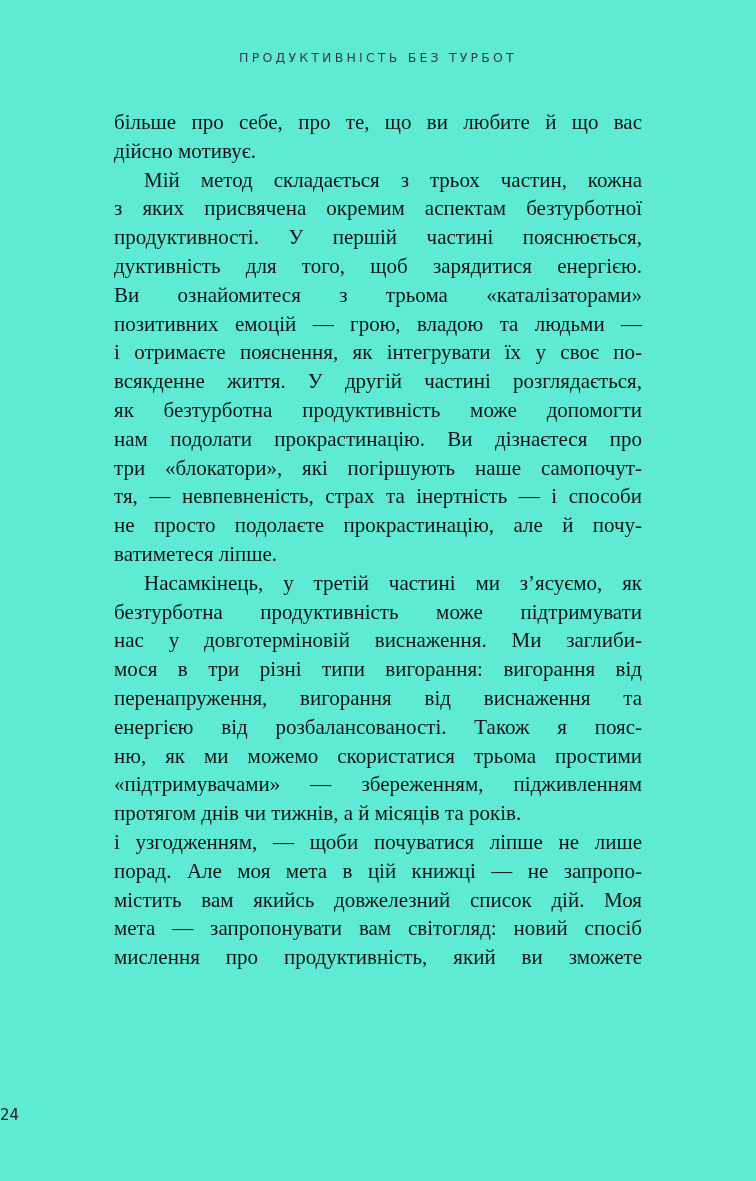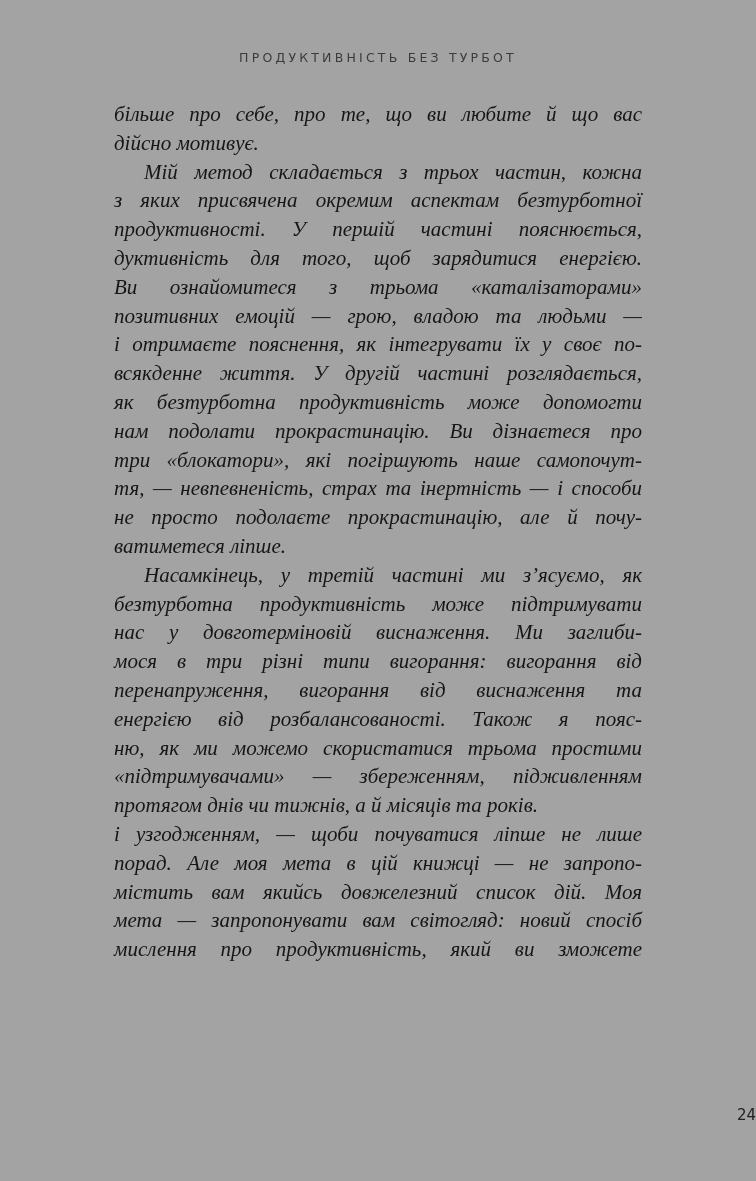--- a/index.html
+++ b/index.html
@@ -4,65 +4,64 @@
 <style>
   html, body {
     margin: 0;
     padding: 0;
     background: #ffffff;
   }
   .page {
     position: relative;
     width: 756px;
     height: 1181px;
-    background: #a3a3a3;
+    background: #5eead4;
     overflow: hidden;
     font-family: "Liberation Serif", serif;
   }
   .running-head {
     position: absolute;
     top: 50px;
     left: 0;
     width: 100%;
     text-align: center;
     font-family: "DejaVu Sans", sans-serif;
     font-size: 12.5px;
     font-weight: 400;
     letter-spacing: 3.2px;
     color: #3b3b3b;
     text-transform: uppercase;
     white-space: nowrap;
   }
   .body-text {
     position: absolute;
-    top: 100px;
+    top: 108px;
     left: 114px;
     width: 528px;
     font-size: 21px;
     line-height: 28.8px;
     color: #161616;
-    font-style: italic;
   }
   .line {
     text-align: justify;
     text-align-last: justify;
     white-space: normal;
   }
   .line.last {
     text-align-last: left;
   }
   .line.indent {
     text-indent: 30px;
   }
   .page-number {
     position: absolute;
     top: 1106px;
     left: 0;
     width: 100%;
-    text-align: right;
+    text-align: left;
     font-family: "DejaVu Sans", sans-serif;
     font-size: 15px;
     color: #222222;
   }
 </style>
 </head>
 <body>
 
 <div class="page">
   <div class="running-head">ПРОДУКТИВНІСТЬ БЕЗ ТУРБОТ</div>

